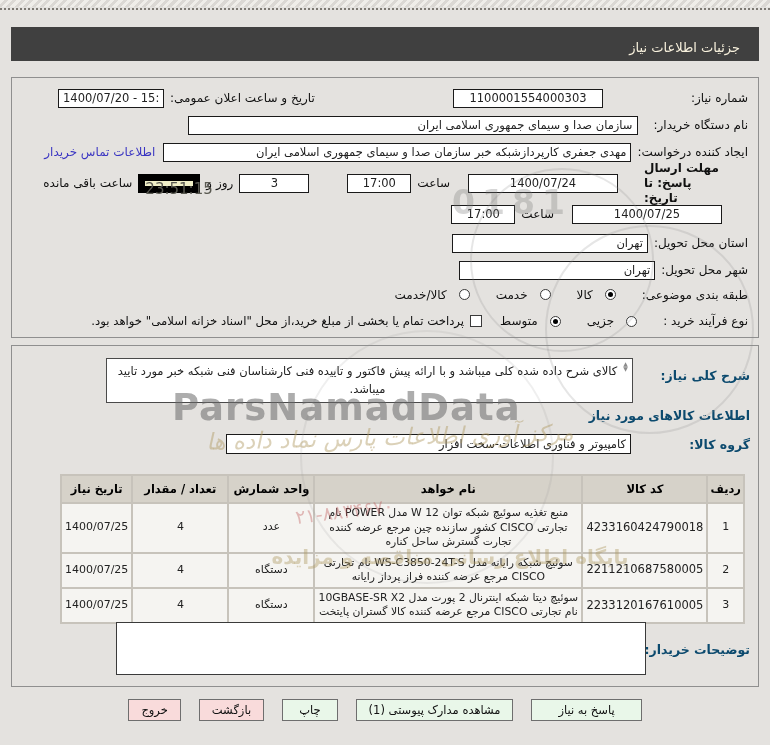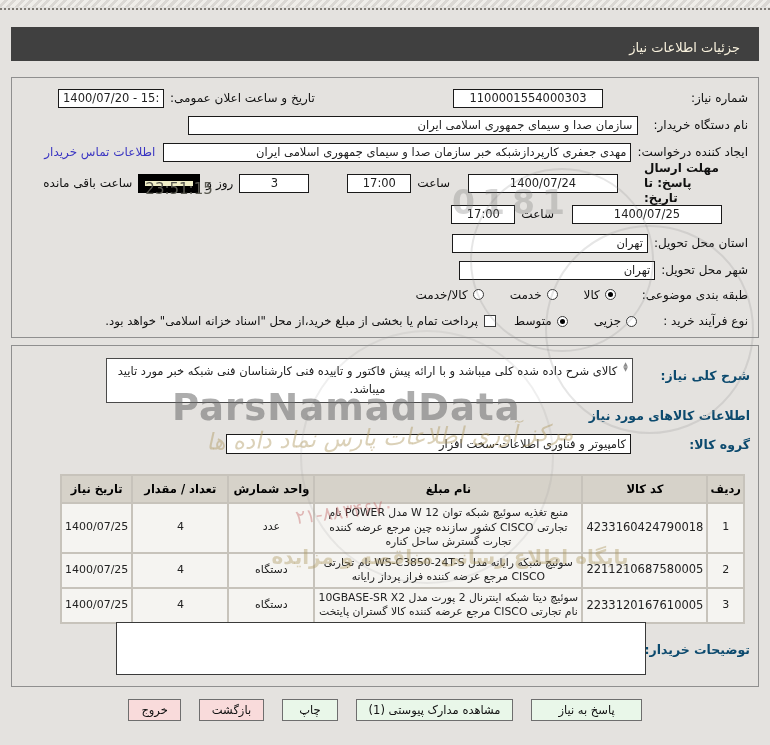--- a/index.html
+++ b/index.html
@@ -27,21 +27,21 @@
   .tb.center{text-align:center;}
   .tb.rtl{direction:rtl;text-align:right;}
   .tb.ltr{direction:ltr;}
   .yellowbox{box-sizing:border-box;height:19px;width:62px;background:#f0efc8;border:7px solid #000000;
       color:#5a5a52;font-size:15px;text-align:center;line-height:17px;direction:ltr;}
   .link{color:#3a35c2;font-size:12px;cursor:pointer;white-space:nowrap;}
 
   .radio{display:inline-block;width:11px;height:11px;border:1px solid #3a3a3a;border-radius:50%;background:#fff;
       box-sizing:border-box;position:relative;vertical-align:middle;}
   .radio.sel::after{content:"";position:absolute;top:2px;left:2px;width:5px;height:5px;background:#000;border-radius:50%;}
-  .opt{display:inline-flex;align-items:center;gap:5px;}
+  .opt{display:inline-flex;align-items:center;gap:12px;}
   .checkbox{display:inline-block;width:12px;height:12px;background:#fff;border:1px solid #3a3a3a;box-sizing:border-box;vertical-align:middle;}
 
   
   .blabel{position:absolute;font-size:12.5px;font-weight:bold;color:#0c4a6e;right:8px;white-space:nowrap;}
   .descbox{position:absolute;top:12px;right:125px;width:527px;height:45px;box-sizing:border-box;background:#fff;
       border:1px solid #4a4a4a;font-size:11.5px;color:#222;text-align:center;padding:4px 14px 0 10px;line-height:1.55;}
   .mini-scroll{position:absolute;top:2px;right:2px;width:9px;color:#8b8b8b;font-size:6px;line-height:5px;text-align:center;}
   .groupbox{position:absolute;top:88px;right:127px;width:405px;height:20px;line-height:18px;}
 
   table.goods{position:absolute;top:128px;right:13px;left:15px;border-collapse:collapse;direction:rtl;
@@ -187,21 +187,21 @@
           <col style="width:112px;">
           <col style="width:268px;">
         <col style="width:86px;">
           <col style="width:96px;">
           <col>
       </colgroup>
       <thead>
         <tr>
           <th>ردیف</th>
           <th>کد کالا</th>
-          <th>نام مبلغ</th>
+          <th>نام خواهد</th>
           <th>واحد شمارش</th>
           <th>تعداد / مقدار</th>
           <th>تاریخ نیاز</th>
         </tr>
       </thead>
       <tbody>
         <tr>
           <td>1</td>
           <td class="code">4233160424790018</td>
           <td class="name">منبع تغذیه سوئیچ شبکه توان 12 W مدل POWER نام تجارتی CISCO کشور سازنده چین مرجع عرضه کننده تجارت گسترش ساحل کناره</td>

